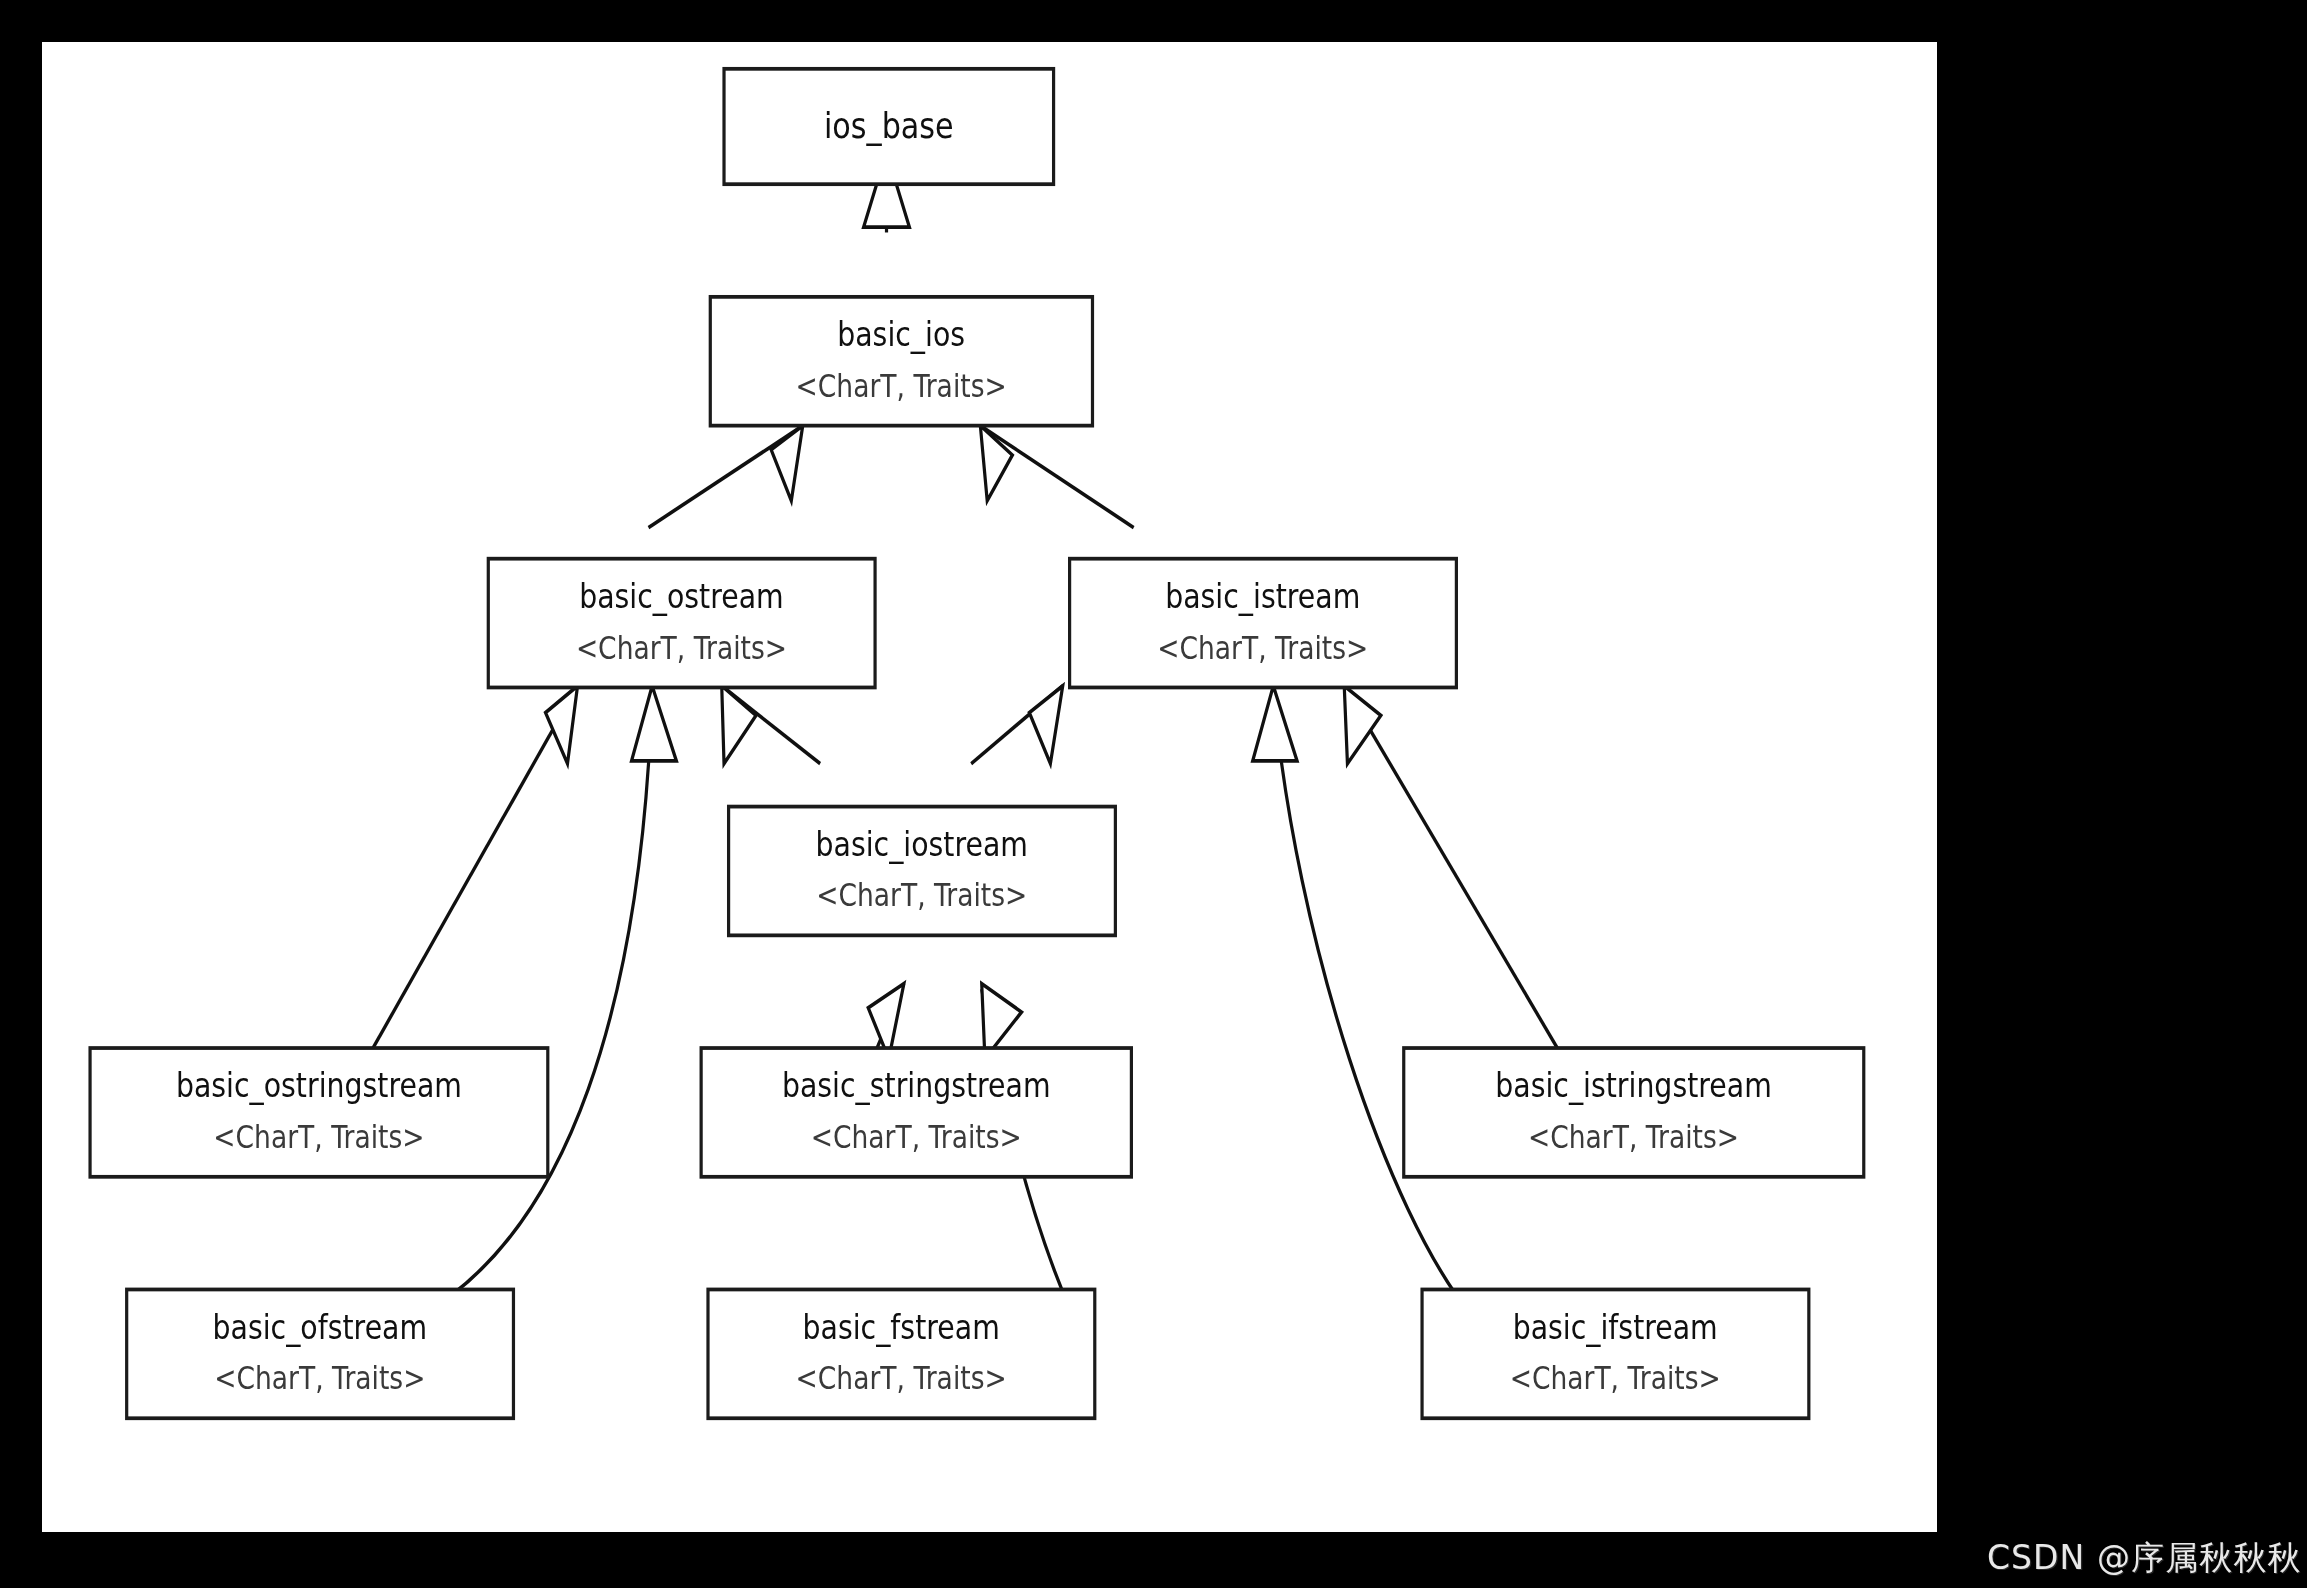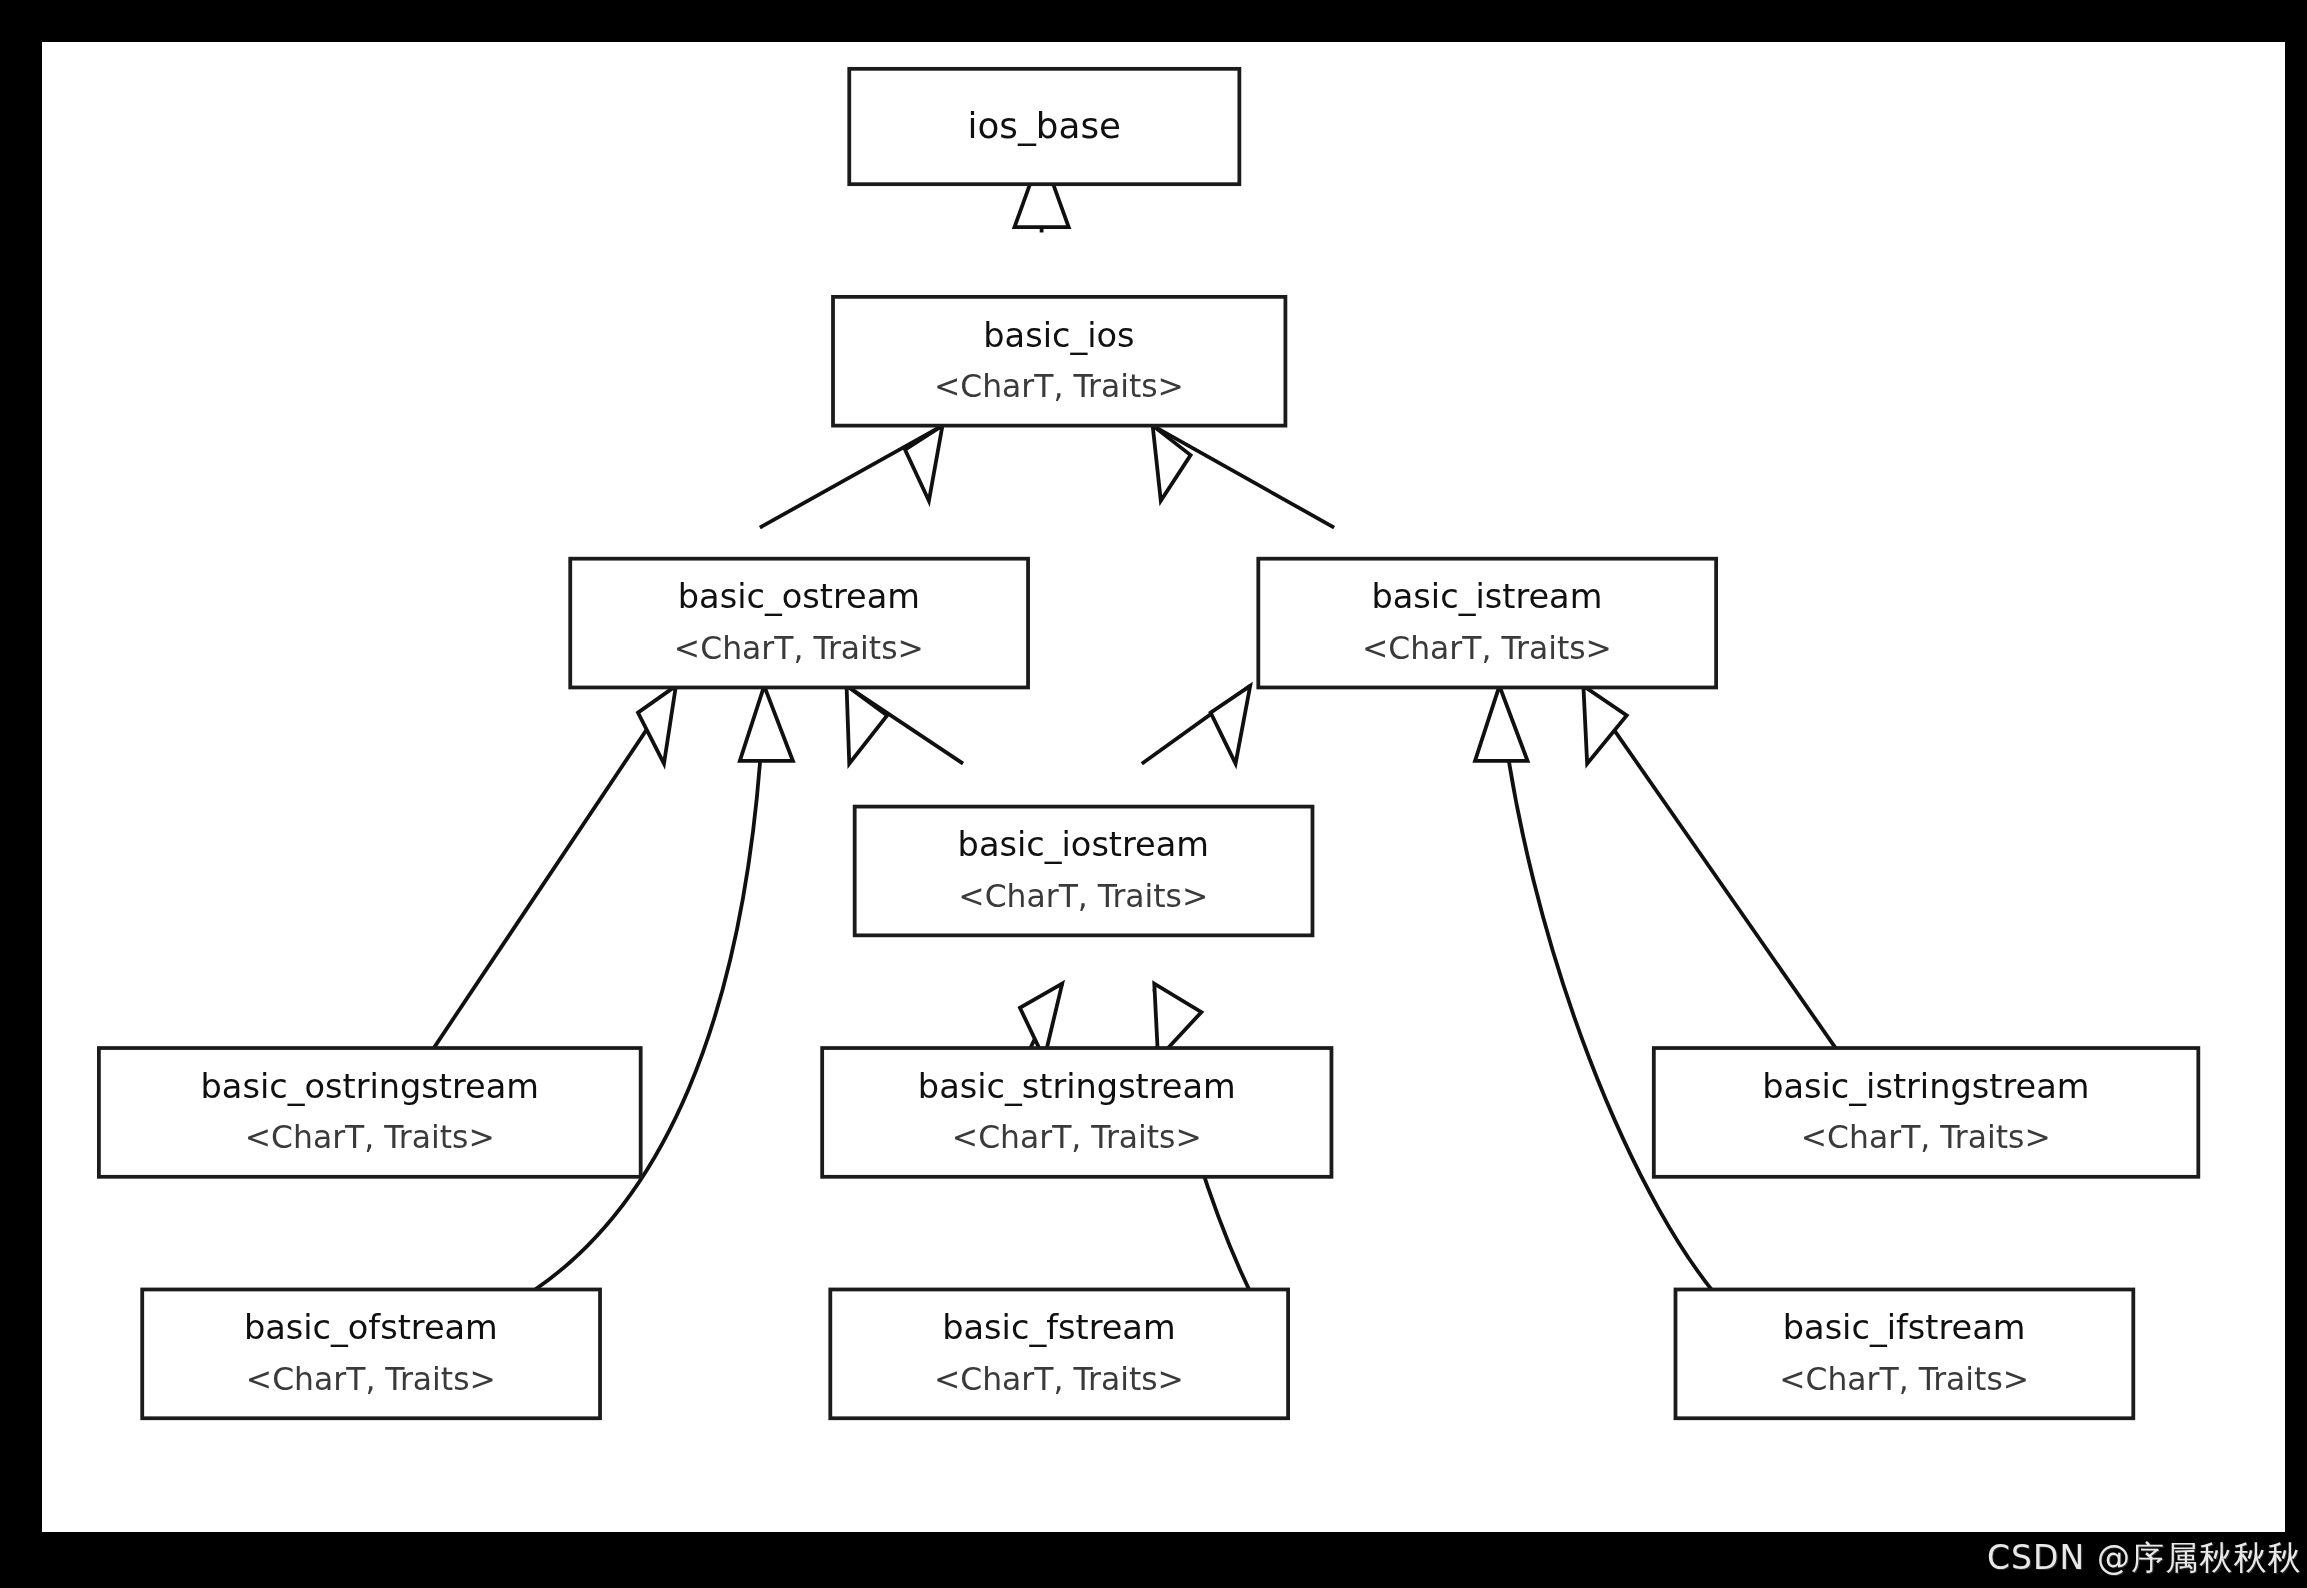--- a/index.html
+++ b/index.html
@@ -12,21 +12,21 @@
     width: 2307px;
     height: 1588px;
     background: #000000;
     overflow: hidden;
     font-family: "DejaVu Sans", "Liberation Sans", sans-serif;
   }
   #canvas {
     position: absolute;
     left: 42px;
     top: 42px;
-    width: 2243px;
+    width: 1895px;
     height: 1490px;
     background: #ffffff;
   }
   #diagram-svg {
     position: absolute;
     left: 0;
     top: 0;
     width: 100%;
     height: 100%;
     display: block;

